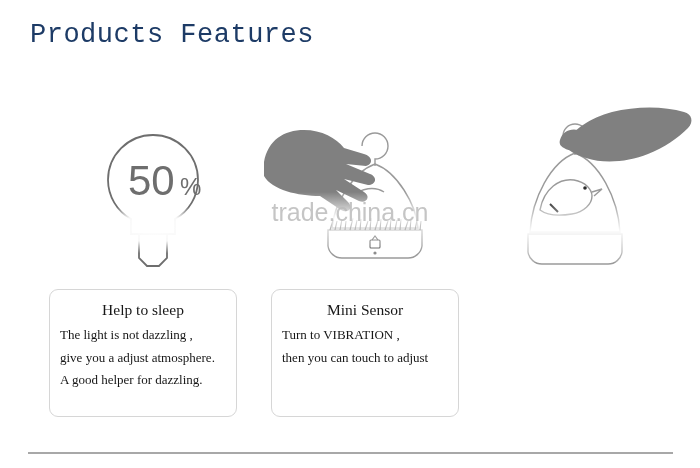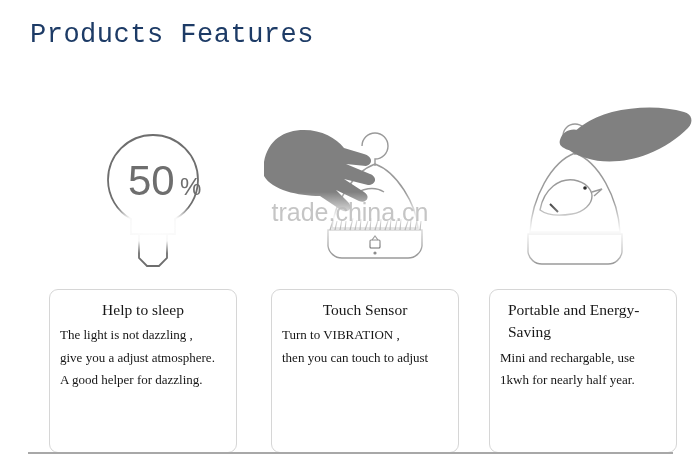--- a/index.html
+++ b/index.html
@@ -75,21 +75,21 @@
     position: absolute;
     left: 0;
     top: 289px;
     width: 700px;
     height: 132px;
   }
   .feature-box {
     position: absolute;
     top: 0;
     width: 188px;
-    height: 164px;
+    height: 128px;
     box-sizing: border-box;
     border: 1px solid #d6d6d6;
     border-radius: 9px;
     background: #ffffff;
     padding: 9px 10px 6px 10px;
   }
   .box-1 { left: 49px; }
   .box-2 { left: 271px; }
   .box-3 { left: 489px; }
 
@@ -252,32 +252,25 @@
     <div class="feature-box box-1">
       <div class="feature-title">Help to sleep</div>
       <div class="feature-body">
         <div>The light is not dazzling ,</div>
         <div>give you a adjust atmosphere.</div>
         <div>A good helper for dazzling.</div>
       </div>
     </div>
 
     <div class="feature-box box-2">
-      <div class="feature-title">Touch Sensor</div>
+      <div class="feature-title">Mini Sensor</div>
       <div class="feature-body">
         <div>Turn to VIBRATION ,</div>
         <div>then you can touch to adjust</div>
       </div>
     </div>
 
-    <div class="feature-box box-3">
-      <div class="feature-title">Portable and Energy-Saving</div>
-      <div class="feature-body">
-        <div>Mini and rechargable, use</div>
-        <div>1kwh for nearly half year.</div>
-      </div>
-    </div>
 
   </div>
 
   <div class="bottom-rule"></div>
 
 </div>
 
 </body></html>

